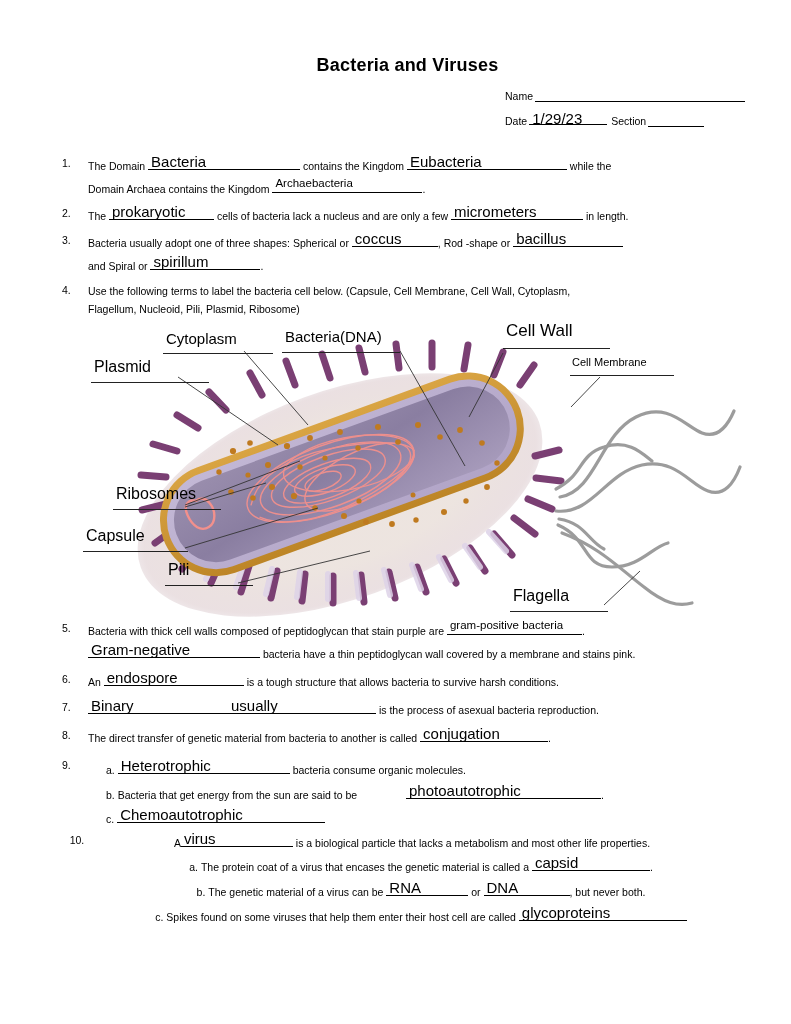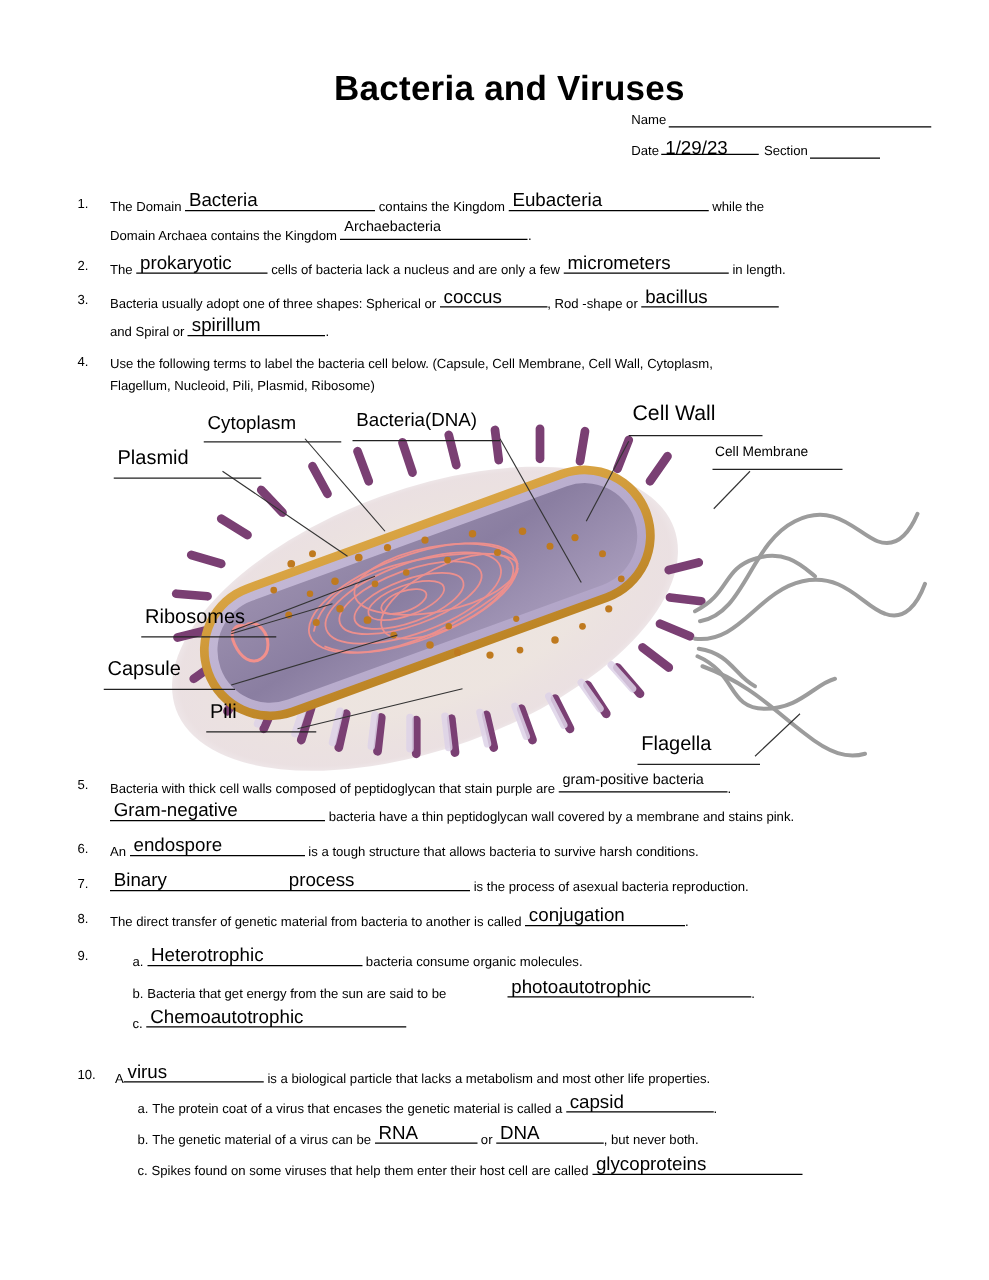--- a/index.html
+++ b/index.html
@@ -11,21 +11,21 @@
     font-family: "Liberation Sans", sans-serif;
     color: #000000;
     position: relative;
     overflow: hidden;
   }
   .page { position: relative; width: 791px; height: 1024px; padding: 0; }
 
   
   .title {
     text-align: center;
-    font-size: 28px;
+    font-size: 18px;
     font-weight: bold;
     letter-spacing: 0.2px;
     margin: 0;
     padding-top: 55px;
     font-family: "Liberation Sans", sans-serif;
     padding-left: 24px;
   }
 
   
   .hdr {
@@ -382,21 +382,21 @@
         <div class="ln">
           <span class="txt">An </span><span class="blank" style="width:140px;"><span>endospore</span></span><span class="txt"> is a tough structure that allows bacteria to survive harsh conditions.</span>
         </div>
       </div>
     </div>
 
     <div class="q" style="margin-top:5px;">
       <div class="qnum">7.</div>
       <div class="qbody">
         <div class="ln">
-          <span class="blank" style="width:140px;"><span>Binary</span></span><span class="blank" style="width:148px;"><span>process</span></span><span class="txt"> is the process of asexual bacteria reproduction.</span>
+          <span class="blank" style="width:140px;"><span>Binary</span></span><span class="blank" style="width:148px;"><span>usually</span></span><span class="txt"> is the process of asexual bacteria reproduction.</span>
         </div>
       </div>
     </div>
 
     <div class="q" style="margin-top:5px;">
       <div class="qnum">8.</div>
       <div class="qbody">
         <div class="ln">
           <span class="txt">The direct transfer of genetic material from bacteria to another is called </span><span class="blank" style="width:128px;"><span>conjugation</span></span><span class="txt">.</span>
         </div>
@@ -411,21 +411,21 @@
         </div>
         <div class="ln sub" style="line-height:24px;">
           <span class="txt">b.</span><span class="txt" style="padding-left:3px;">Bacteria that get energy from the sun are said to be </span><span class="blank" style="width:195px;margin-left:46px;"><span>photoautotrophic</span></span><span class="txt">.</span>
         </div>
         <div class="ln sub" style="line-height:25px;">
           <span class="txt">c.</span><span class="blank" style="width:208px;margin-left:3px;"><span>Chemoautotrophic</span></span>
         </div>
       </div>
     </div>
 
-    <div class="q" style="margin-top:20px;">
+    <div class="q" style="margin-top:0;text-align:center;">
       <div class="qnum" style="width:30px;">10.</div>
       <div class="qbody">
         <div class="ln">
           <span class="txt">A</span><span class="blank" style="width:112px;"><span>virus</span></span><span class="txt"> is a biological particle that lacks a metabolism and most other life properties.</span>
         </div>
         <div class="ln sub" style="line-height:25px;">
           <span class="txt">a.</span><span class="txt" style="padding-left:3px;">The protein coat of a virus that encases the genetic material is called a </span><span class="blank" style="width:118px;"><span>capsid</span></span><span class="txt">.</span>
         </div>
         <div class="ln sub" style="line-height:25px;">
           <span class="txt">b.</span><span class="txt" style="padding-left:3px;">The genetic material of a virus can be </span><span class="blank" style="width:82px;"><span>RNA</span></span><span class="txt"> or </span><span class="blank" style="width:86px;"><span>DNA</span></span><span class="txt">, but never both.</span>

